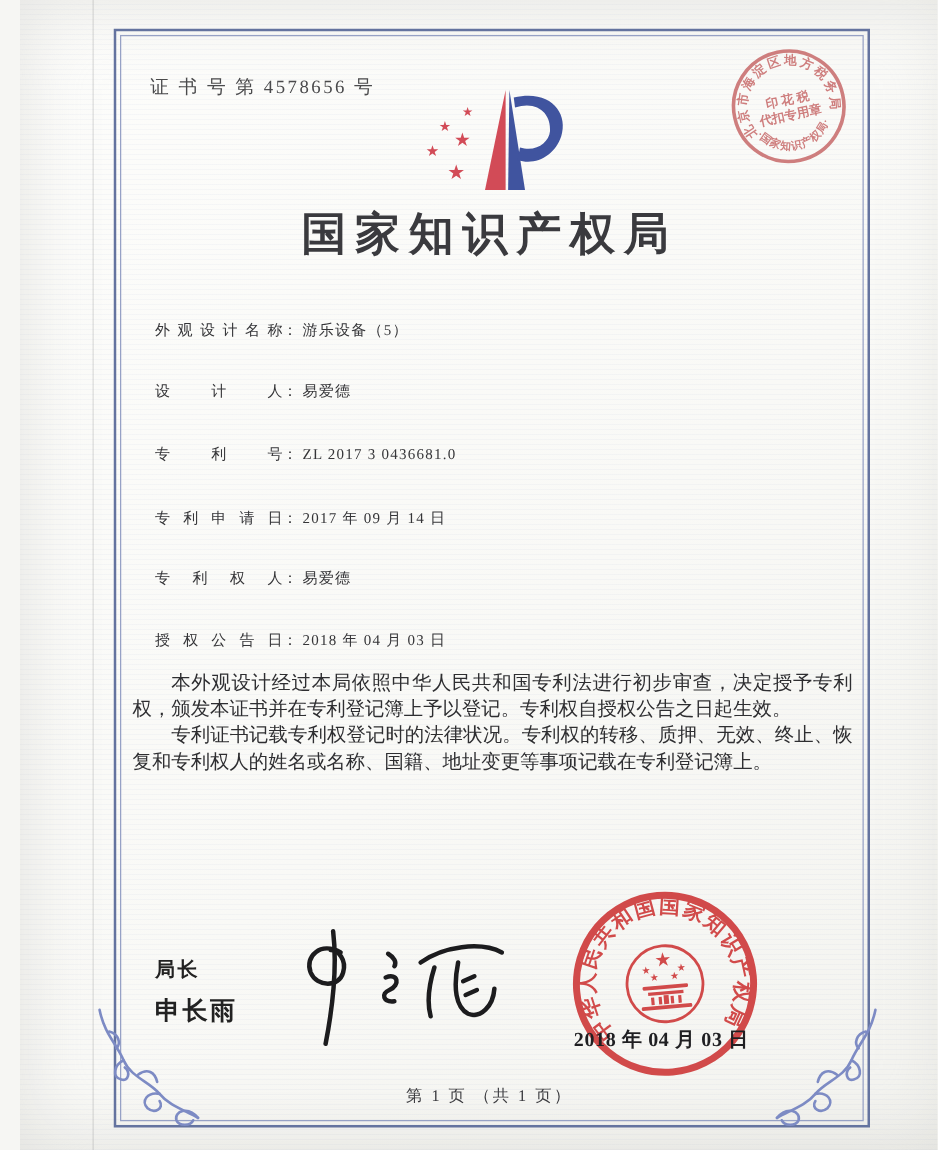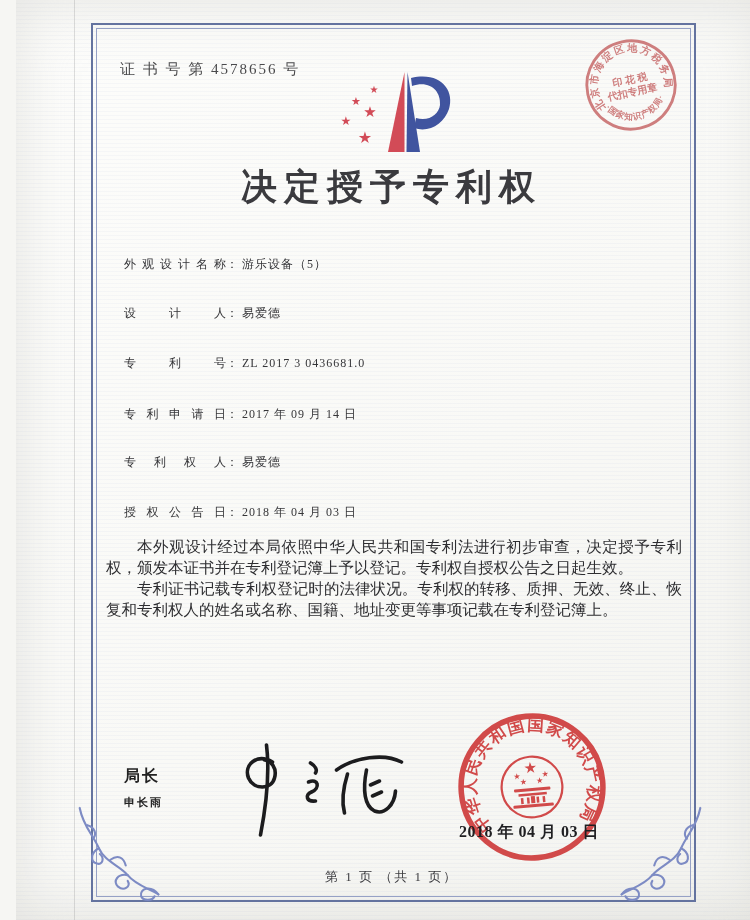--- a/index.html
+++ b/index.html
@@ -49,21 +49,21 @@
   .field-row .field-value{display:inline-block;margin-left:4px;letter-spacing:1px;}
   .f0{top:256px;} .f1{top:305px;font-family:Liberation Mono, monospace;} .f2{top:355px;} .f3{top:406px;} .f4{top:454px;} .f5{top:504px;}
   .body-text{
     position:absolute;left:90px;top:536px;width:576px;
     font-size:15.5px;line-height:21px;color:#2e2e31;
     text-align:justify;
   }
   .body-text p{margin:0;text-indent:2em;}
   .officer{position:absolute;left:108px;top:766px;font-family:"Liberation Sans","DejaVu Sans",sans-serif;color:#222;}
   .officer .officer-title{font-size:16px;font-weight:bold;letter-spacing:2px;font-family:Liberation Serif, serif;}
-  .officer .officer-name{font-size:11px;font-weight:bold;letter-spacing:2px;margin-top:8px;font-family:Liberation Mono, monospace;}
+  .officer .officer-name{font-size:20px;font-weight:bold;letter-spacing:2px;margin-top:8px;font-family:Liberation Mono, monospace;}
   .signature{position:absolute;left:196px;top:740px;width:215px;height:100px;}
   .seal-office{position:absolute;left:435px;top:706px;width:162px;height:162px;transform:rotate(-5deg);opacity:0.93;}
   .seal-date{
     position:absolute;left:443px;top:822px;width:175px;
     font-size:16px;font-weight:bold;color:#1f1f22;letter-spacing:0.5px;white-space:nowrap;
   }
   .stamp-tax{position:absolute;left:567px;top:37px;width:96px;height:96px;transform:rotate(-12deg);opacity:0.88;}
   .footer{
     position:absolute;left:75px;top:868px;width:601px;
     text-align:center;font-size:13px;letter-spacing:2px;color:#3c3c40;
@@ -93,21 +93,21 @@
         <text x="52" y="53" font-size="15">★</text>
         <text x="28" y="61" font-size="12">★</text>
         <text x="47" y="79" font-size="16">★</text>
       </g>
       <polygon points="86.5,8 70,88 86.5,88" fill="#d24b57"></polygon>
       <polygon points="89.5,8 88.5,88 102,88" fill="#40549f"></polygon>
       <path d="M93,14 C122,7 137,26 131,45 C126,60 111,69 96,64 L98,54 C111,58 121,50 122,41 C123,27 112,16 94,22 Z" fill="#40549f"></path>
     </svg>
   </div>
 
-  <div class="title">决定授予专利权</div>
+  <div class="title">国家知识产权局</div>
 
   <div class="fields">
     <div class="field-row f0">
       <span class="field-label">外观设计名称</span><span class="field-sep">：</span><span class="field-value">游乐设备（5）</span>
     </div>
     <div class="field-row f1">
       <span class="field-label">设计人</span><span class="field-sep">：</span><span class="field-value">易爱德</span>
     </div>
     <div class="field-row f2">
       <span class="field-label">专利号</span><span class="field-sep">：</span><span class="field-value">ZL 2017 3 0436681.0</span>

